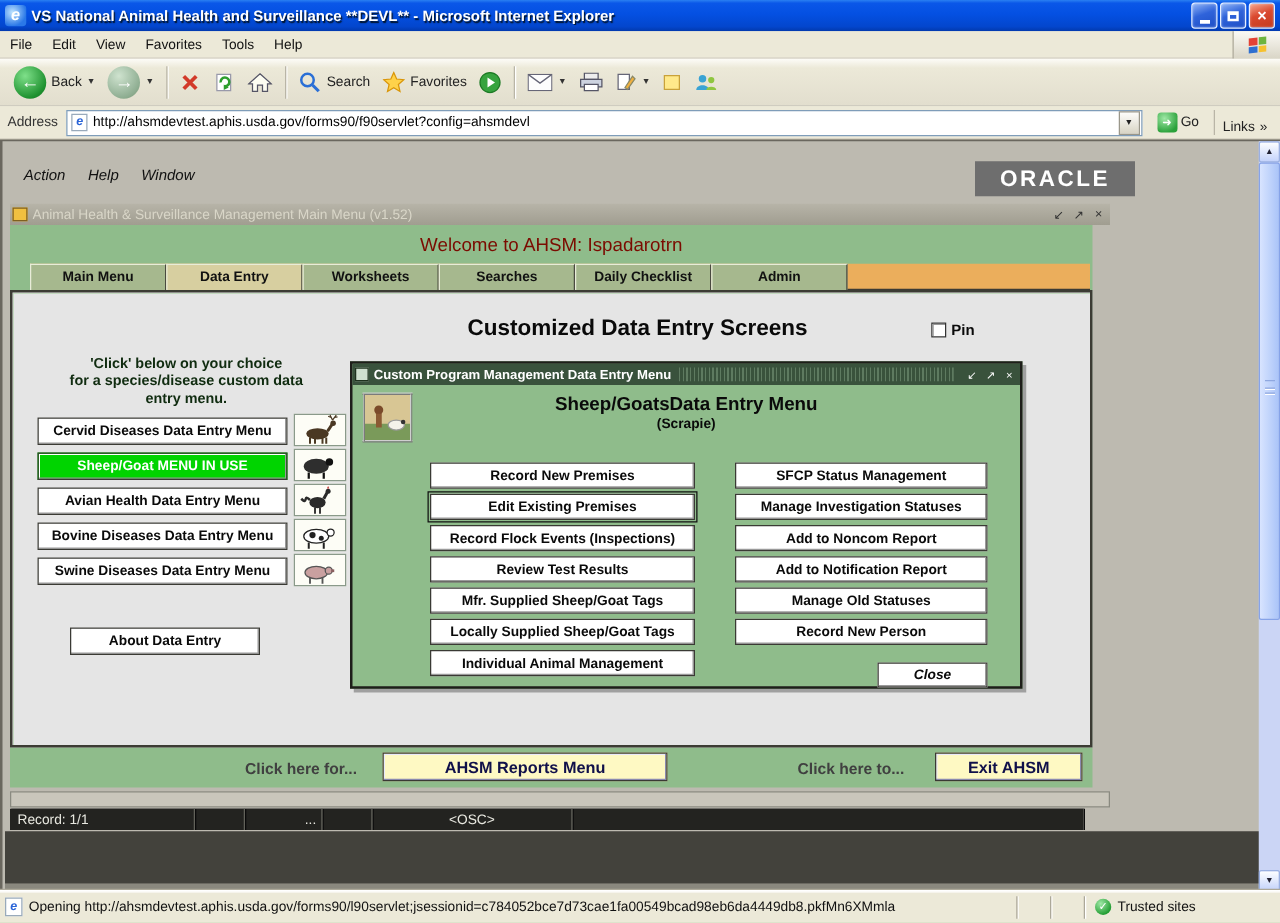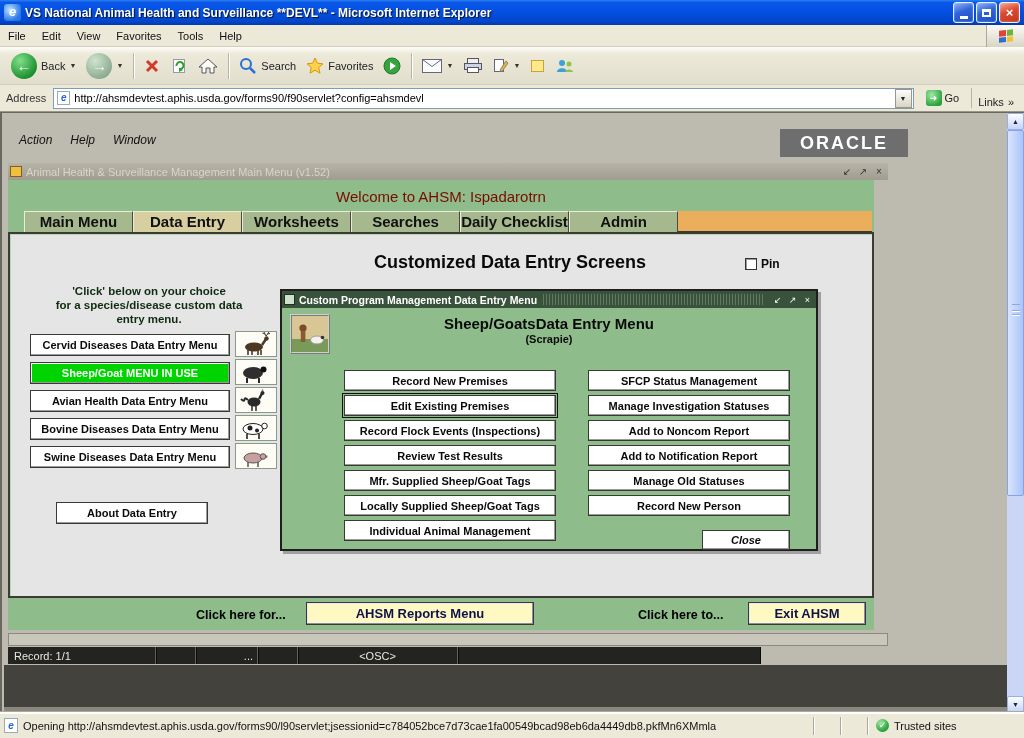--- a/index.html
+++ b/index.html
@@ -68,21 +68,21 @@
   .mdi-titlebar{position:absolute;left:6px;top:50px;width:880px;height:17px;
     background:linear-gradient(180deg,#b7b4a8,#a09d90);display:flex;align-items:center;padding:0 2px;}
   .mdi-icon{width:12px;height:11px;background:#f0c040;border:1px solid #806020;margin-right:4px;}
   .mdi-title{flex:1;font-size:11px;color:#d9d6c8;white-space:nowrap;overflow:hidden;}
   .mdi-ctrl{width:14px;height:13px;display:flex;align-items:center;justify-content:center;font-size:10px;color:#333;margin-left:2px;}
 
   .canvas{position:absolute;left:6px;top:67px;width:866px;height:450px;background:#8FBC8B;}
   .welcome{position:absolute;left:0;top:8px;width:100%;text-align:center;font-weight:normal;font-size:15px;color:#7B0B00;}
 
   .tabstrip{position:absolute;left:16px;top:31px;width:848px;height:21px;background:#EBAE5C;display:flex;border-bottom:1px solid #3a3a34;}
-  .tab{width:109px;height:21px;line-height:20px;text-align:center;font-weight:bold;font-size:15px;color:#111;
+  .tab{width:109px;height:21px;line-height:20px;text-align:center;font-weight:bold;font-size:11px;color:#111;
     background:#A6B88E;border-top:1px solid #e8ecd8;border-left:1px solid #e8ecd8;border-right:1px solid #4a4a40;}
   .tab.active{background:#D7CFA0;}
 
   .mainpanel{position:absolute;left:0;top:52px;width:866px;height:366px;background:#e5e5e5;
     border:2px solid #3C3C34;box-shadow:inset 1px 1px 0 #b9d6b4;}
   .panel-title{position:absolute;left:250px;top:18px;width:500px;text-align:center;font-weight:bold;font-size:18px;color:#0a0a0a;}
   .pin-row{position:absolute;left:735px;top:23px;display:flex;align-items:center;gap:4px;}
   .pin-check{width:12px;height:12px;background:#fff;border:1px solid #333;box-shadow:inset 1px 1px 0 #999;}
   .pin-label{font-weight:bold;font-size:12px;color:#0a0a0a;}
   .instructions{position:absolute;left:30px;top:50px;width:218px;text-align:center;font-weight:bold;font-size:11.5px;
@@ -112,28 +112,28 @@
   .dlg-heading{position:absolute;left:40px;right:40px;top:7px;text-align:center;font-weight:bold;font-size:15px;color:#0a0a0a;}
   .dlg-sub{position:absolute;left:40px;right:40px;top:25px;text-align:center;font-weight:bold;font-size:11px;color:#0a0a0a;}
   .dlg-left{position:absolute;left:62px;top:62px;}
   .dlg-right{position:absolute;left:306px;top:62px;}
   .dlg-left .fbtn{width:212px;height:21px;margin-bottom:4px;}
   .dlg-right .fbtn{width:202px;height:21px;margin-bottom:4px;}
   .fbtn.focused{outline:1px solid #111;outline-offset:1px;}
   .dlg-close{position:absolute;left:420px;top:222px;width:88px;height:20px;font-style:italic;}
 
   
-  .foot-caption{position:absolute;top:428px;font-weight:bold;font-size:12.5px;color:#000000;text-align:center;}
+  .foot-caption{position:absolute;top:428px;font-weight:bold;font-size:12.5px;color:#404040;text-align:center;}
   .lavbtn{position:absolute;top:422px;height:23px;background:#fef9c3;border:1px solid #3a3a34;
     box-shadow:inset -1px -1px 0 #8a8ab0,inset 1px 1px 0 #e8e8fa;font-weight:bold;font-size:13px;color:#10104a;
     display:flex;align-items:center;justify-content:center;}
 
   
   .msgline{position:absolute;left:6px;top:520px;width:880px;height:13px;background:#C9C6BB;border:1px solid #8a8a80;}
-  .recordline{position:absolute;left:6px;top:534px;width:752px;height:17px;background:#232320;display:flex;
+  .recordline{position:absolute;left:6px;top:534px;width:859px;height:17px;background:#232320;display:flex;
     color:#E8E8E0;font-size:11px;align-items:center;}
   .rcell{height:100%;display:flex;align-items:center;border-right:1px solid #62625a;box-shadow:1px 0 0 #0a0a0a;}
   .bottomdark{position:absolute;left:2px;top:552px;width:1005px;height:42px;background:#43423C;}
   .bottomstrip{position:absolute;left:2px;top:594px;width:1005px;height:6px;background:#8a887e;}
 
   
   .vscroll{position:absolute;right:0;top:0;width:17px;height:600px;background:#cbd5f5;}
   .sbtn{position:absolute;left:0;width:17px;height:17px;background:linear-gradient(180deg,#fdfeff,#c4d3fb);
     border:1px solid #9ab0e2;border-radius:2px;display:flex;align-items:center;justify-content:center;font-size:7px;color:#223;}
   .sthumb{position:absolute;left:0;top:17px;width:17px;height:366px;background:linear-gradient(90deg,#d8e4ff,#aac4f8);

